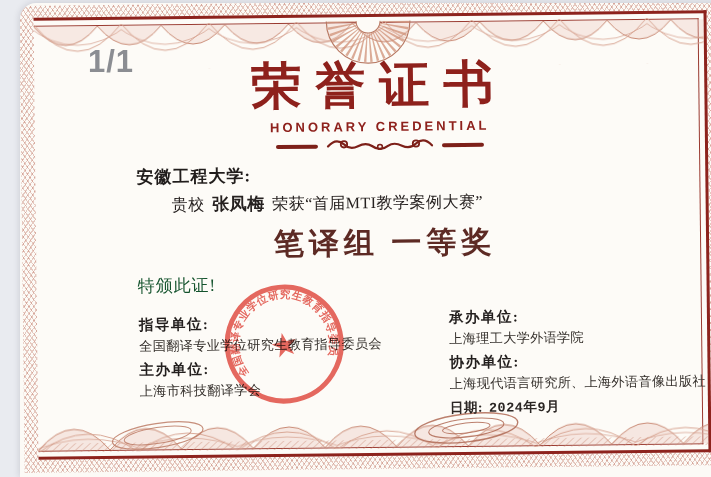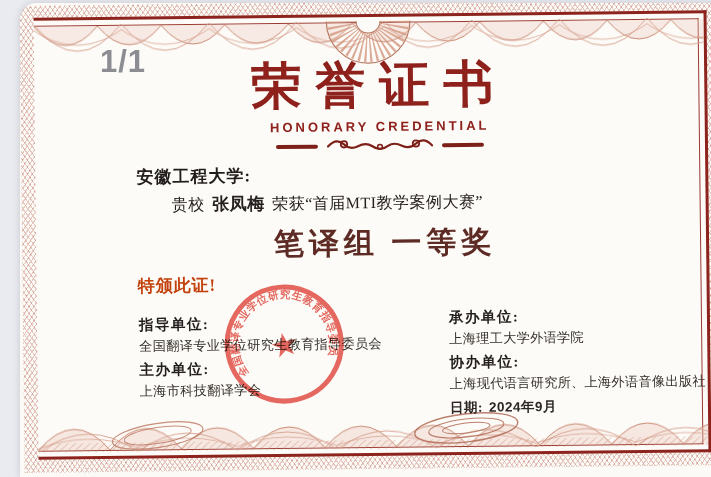--- a/index.html
+++ b/index.html
@@ -51,37 +51,37 @@
   .ornament{margin-top:1px;}
 
   
   .salutation{position:absolute;left:101px;top:146px;font-size:17px;font-weight:700;color:#211d1c;letter-spacing:1px;}
   .body-line{position:absolute;left:136px;top:174px;font-size:16px;color:#262120;letter-spacing:.5px;}
   .body-line .name{font-weight:700;font-size:17px;padding:0 3px;}
   .award{
     position:absolute;top:206px;left:0;right:0;text-align:center;transform:translateX(14px);
     font-size:30px;font-weight:800;letter-spacing:5px;color:#5d2a24;
   }
-  .closing{position:absolute;left:101px;top:255px;font-size:17px;font-weight:700;color:#c2410c;letter-spacing:1px;}
+  .closing{position:absolute;left:101px;top:255px;font-size:17px;font-weight:400;color:#14532d;letter-spacing:1px;}
 
   
   .col{position:absolute;}
   .col-left{left:102px;top:296px;width:300px;}
   .col-right{left:412px;top:292px;width:270px;}
   .f-label{font-size:14.5px;font-weight:800;color:#231f1e;letter-spacing:1.5px;}
   .f-value{font-size:13.2px;color:#35302c;margin:3px 0 5px;letter-spacing:.3px;white-space:nowrap;}
   .date-line{margin-top:6px;font-size:13.5px;font-weight:700;color:#2b2624;letter-spacing:.5px;}
-  .date-line .dv{margin-left:6px;font-family:Liberation Sans, sans-serif;font-weight:600;}
+  .date-line .dv{margin-left:6px;font-family:Liberation Mono, monospace;font-weight:600;}
 
   
   .seal{position:absolute;left:183px;top:262px;width:128px;height:128px;opacity:.8;mix-blend-mode:multiply;}
 
   
   .page-indicator{
-    position:absolute;left:100px;top:44px;z-index:5;
+    position:absolute;left:88px;top:44px;z-index:5;
     font-family:"Liberation Sans", sans-serif;font-size:31px;font-weight:600;
     color:#8b8d92;letter-spacing:1px;
   }
 </style>
 </head>
 <body>
 
 <div class="page-indicator">1/1</div>
 
 <div class="photo">

